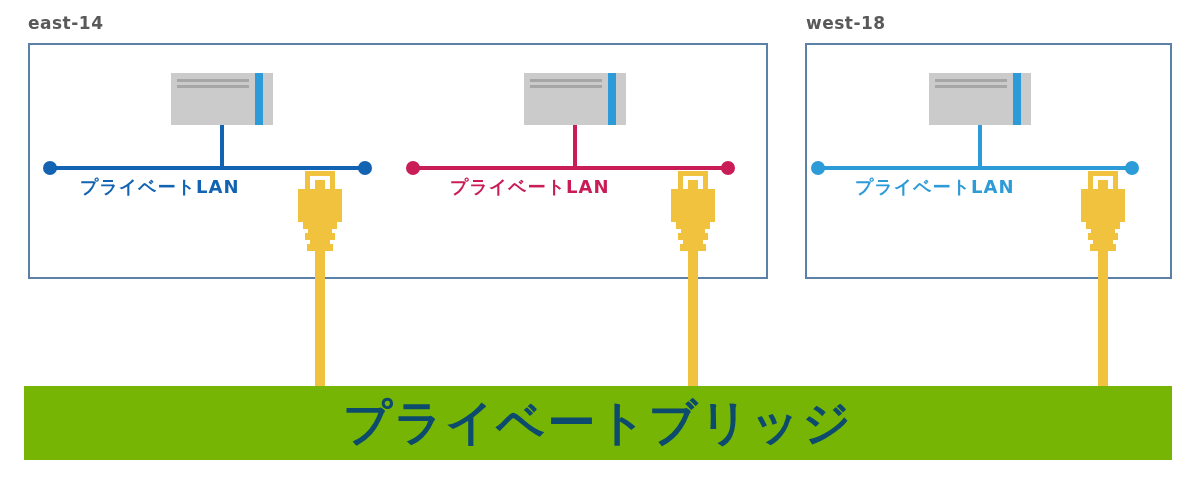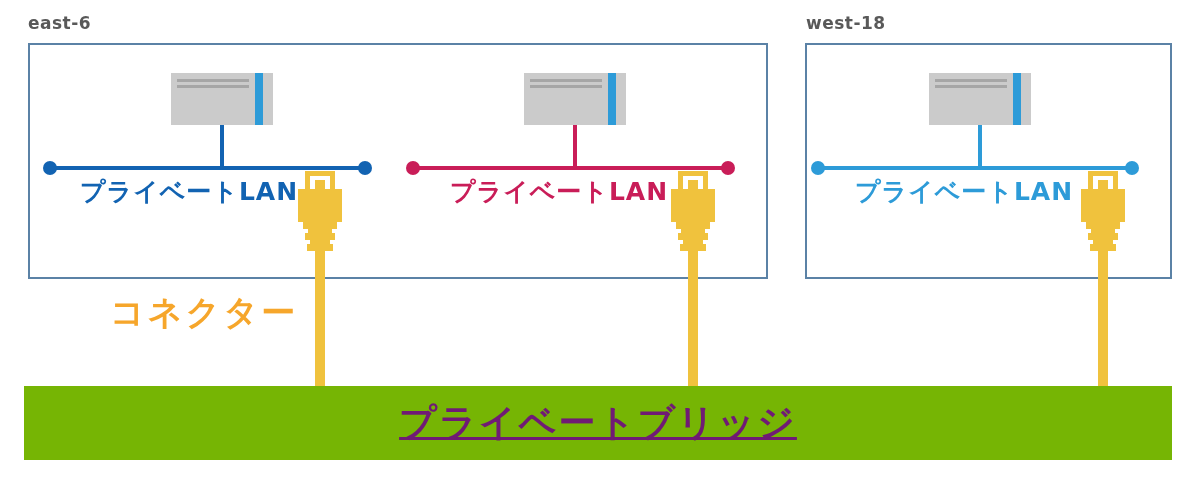--- a/index.html
+++ b/index.html
@@ -22,21 +22,21 @@
     border:2px solid var(--border,#5b82a6);background:#ffffff;
   }
   .region-box.east{left:28px;width:740px;}
   .region-box.west{left:805px;width:367px;}
 
   
   .abs{position:absolute;}
   .h-line{top:166px;height:4px;background:var(--c);}
   .dot{top:161px;width:14px;height:14px;border-radius:50%;background:var(--c);}
   .v-line{top:125px;width:4px;height:43px;background:var(--c);}
-  .lan-label{top:175px;font-size:25px;font-weight:bold;color:var(--c);letter-spacing:1px;}
+  .lan-label{top:175px;font-size:18px;font-weight:bold;color:var(--c);letter-spacing:1px;}
 
   
   .lan1 .h-line{left:50px;width:315px;}
   .lan1 .dot.l{left:43px;} .lan1 .dot.r{left:358px;}
   .lan1 .v-line{left:220px;}
   .lan1 .server{left:171px;}
   .lan1 .lan-label{left:80px;}
   .lan1 .plug{left:298px;}
   .lan1 .cable{left:315px;}
   
@@ -81,29 +81,29 @@
     position:absolute;left:110px;top:290px;font-size:34px;font-weight:bold;
     color:var(--orange,#f6a62b);letter-spacing:3px;
   }
 
   
   .bridge-bar{
     position:absolute;left:24px;top:386px;width:1148px;height:74px;
     background:var(--green,#76b504);display:flex;align-items:center;justify-content:center;
   }
   .bridge-label{
-    color:#701a75;font-size:37px;font-weight:bold;letter-spacing:2px;text-decoration:underline;
+    color:#0c4a6e;font-size:48px;font-weight:bold;letter-spacing:2px;
   }
 </style>
 </head>
 <body>
 
 <div class="canvas">
 
-  <div class="region-title east">east-6</div>
+  <div class="region-title east">east-14</div>
   <div class="region-title west">west-18</div>
 
   <div class="region-box east"></div>
   <div class="region-box west"></div>
 
   <div class="lan-group lan1" style="--c: #1263b2;">
     <div class="abs server">
       <div class="srv-line one"></div>
       <div class="srv-line two"></div>
       <div class="srv-stripe"></div>
@@ -167,19 +167,18 @@
       <div class="clip-tab"></div>
       <div class="plug-body"></div>
       <div class="rg1"></div>
       <div class="rg2"></div>
       <div class="rg3"></div>
       <div class="rg4"></div>
       <div class="rg5"></div>
     </div>
   </div>
 
-  <div class="connector-label">コネクター</div>
 
   <div class="bridge-bar">
     <span class="bridge-label">プライベートブリッジ</span>
   </div>
 
 </div>
 
 </body></html>

